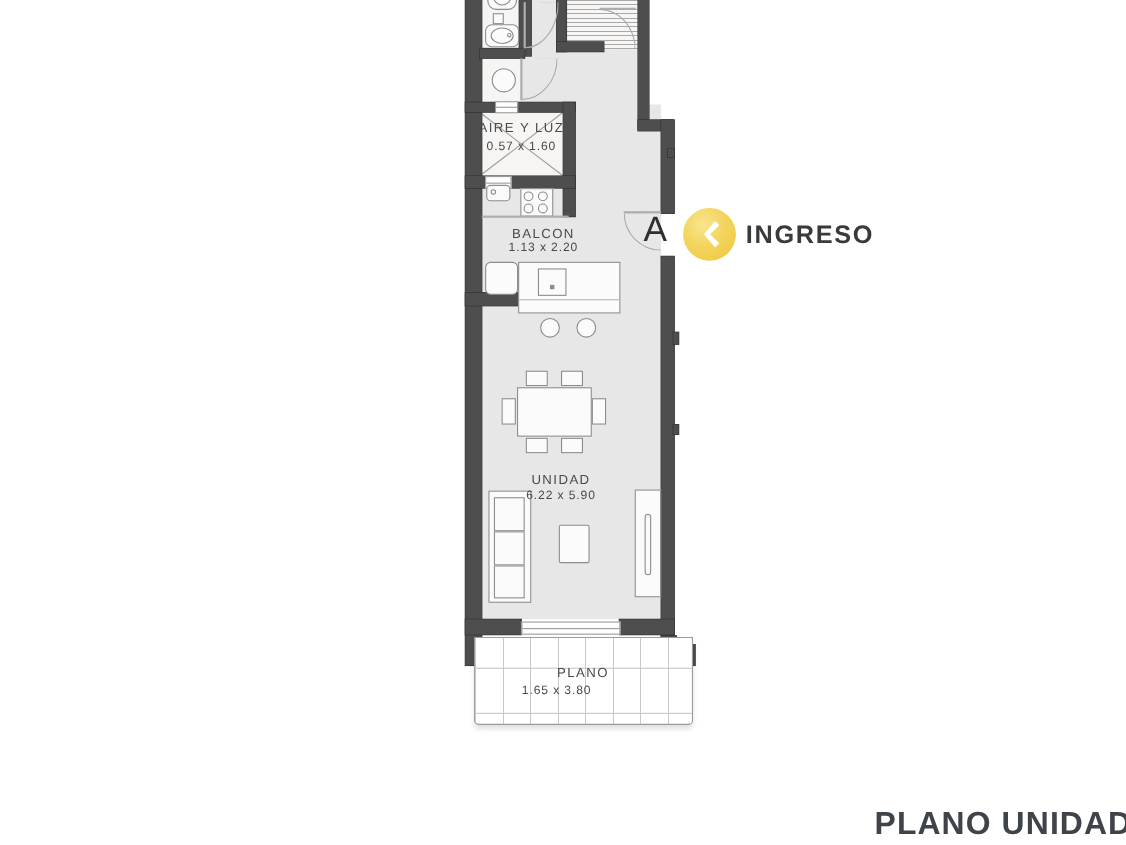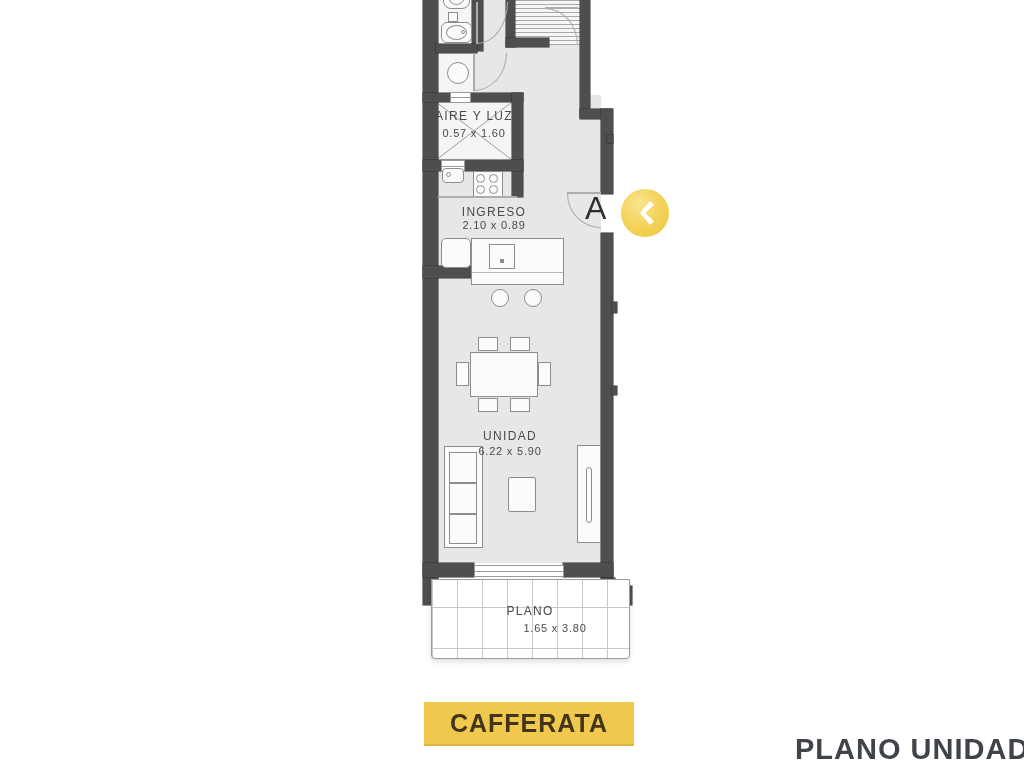--- a/index.html
+++ b/index.html
@@ -132,30 +132,30 @@
   <div class="furn" style="left:449px;top:452px;width:28px;height:31px;"></div>
   <div class="furn" style="left:449px;top:483px;width:28px;height:31px;"></div>
   <div class="furn" style="left:449px;top:514px;width:28px;height:30px;"></div>
   <div class="furn" style="left:508px;top:477px;width:28px;height:35px;border-radius:2px;"></div>
   <div class="furn" style="left:577px;top:445px;width:24px;height:98px;"></div>
   <div class="furn" style="left:586px;top:467px;width:6px;height:56px;border-radius:3px;"></div>
 
   <div class="lbl" style="left:474px;top:109px;">AIRE Y LUZ</div>
   <div class="lbl dims" style="left:474px;top:127px;">0.57 x 1.60</div>
 
-  <div class="lbl" style="left:494px;top:205px;">INGRESO</div>
-  <div class="lbl dims" style="left:494px;top:219px;">2.10 x 0.89</div>
+  <div class="lbl" style="left:494px;top:205px;">BALCON</div>
+  <div class="lbl dims" style="left:494px;top:219px;">1.13 x 2.20</div>
 
   <div class="lbl" style="left:510px;top:429px;">UNIDAD</div>
   <div class="lbl dims" style="left:510px;top:445px;">6.22 x 5.90</div>
 
   <div class="lbl" style="left:530px;top:604px;">PLANO</div>
-  <div class="lbl dims" style="left:555px;top:622px;">1.65 x 3.80</div>
+  <div class="lbl dims" style="left:506px;top:622px;">1.65 x 3.80</div>
 
   <div class="abs" style="left:585px;top:192px;font-size:32px;font-weight:400;color:#2f2f2f;line-height:1;">A</div>
   <div class="circle-marker" style="left:621px;top:189px;width:48px;height:48px;">
     <div class="chevron" style="left:15px;top:12px;width:18px;height:24px;"></div>
   </div>
+  <div class="abs" style="left:678px;top:200px;font-size:23px;font-weight:bold;color:#3a3a3a;letter-spacing:1.5px;">INGRESO</div>
 
-  <div class="abs" style="left:424px;top:702px;width:210px;height:44px;background:#f0c84e;border-bottom:2px solid #ddb53c;box-sizing:border-box;text-align:center;line-height:42px;font-size:25px;font-weight:bold;color:#42351a;letter-spacing:1px;">CAFFERATA</div>
   <div class="abs" style="left:795px;top:733px;font-size:29px;font-weight:bold;color:#3f434a;letter-spacing:1px;white-space:nowrap;">PLANO UNIDAD</div>
 
 </div>
 
 </body></html>

